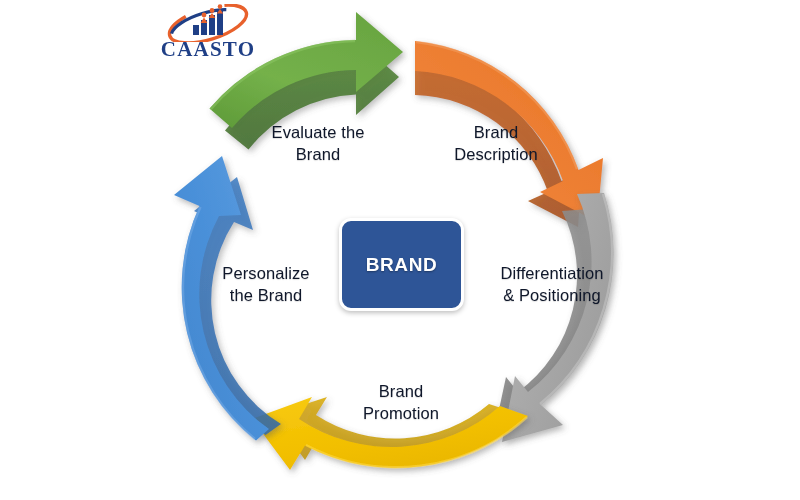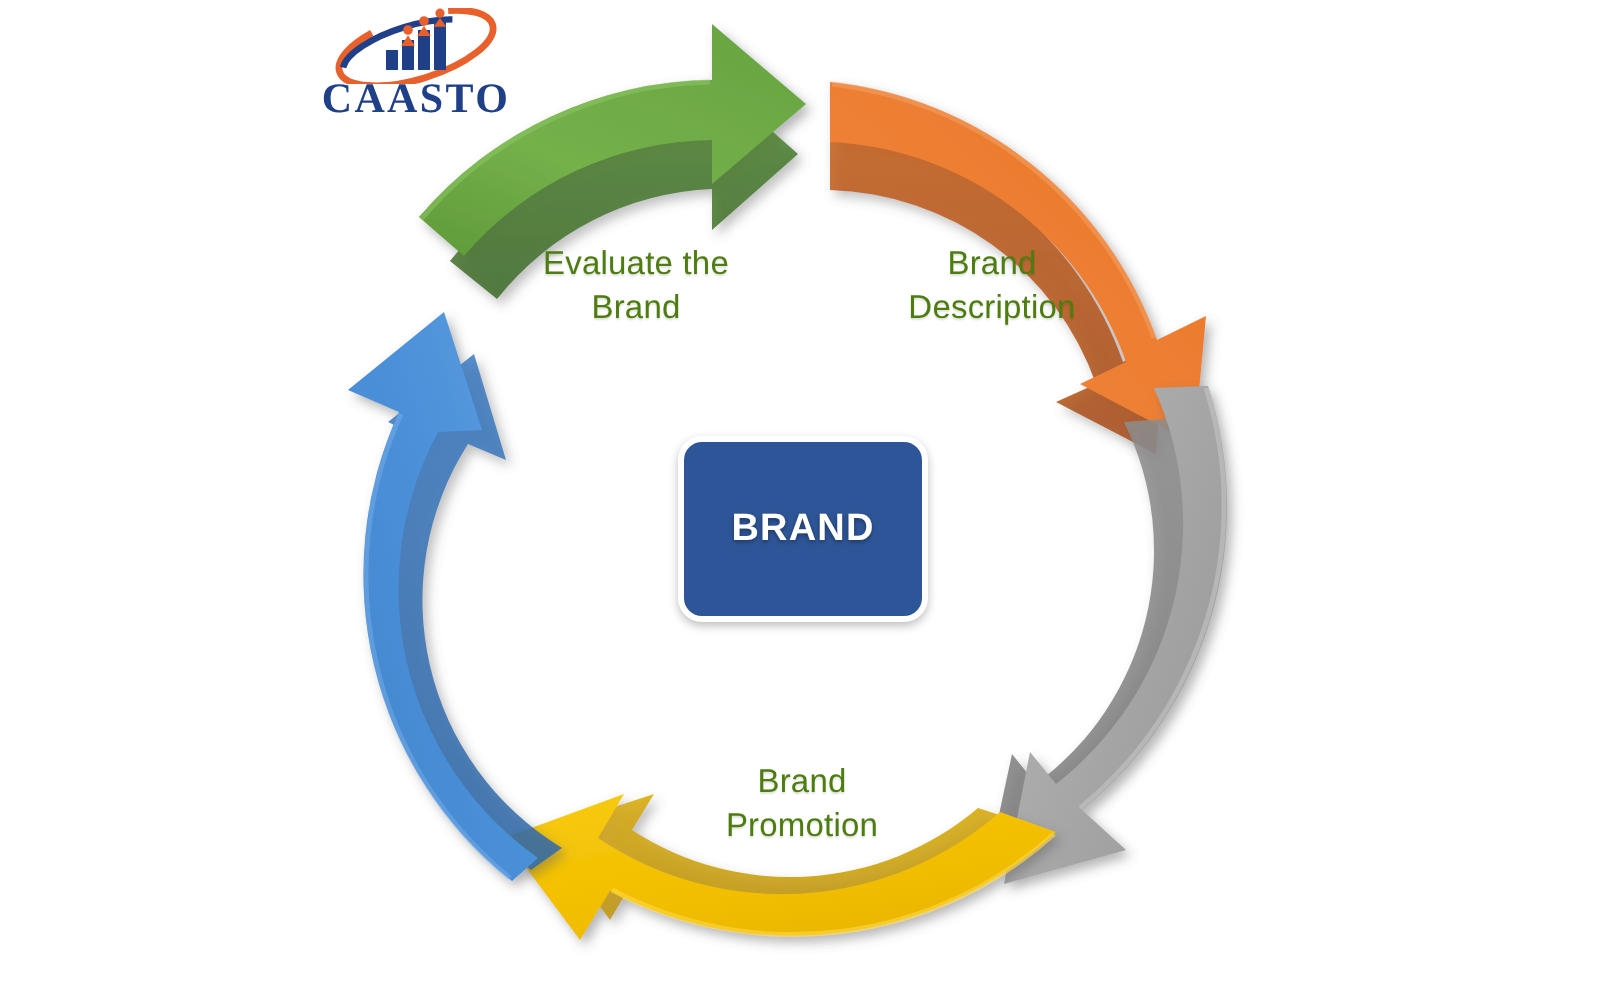--- a/index.html
+++ b/index.html
@@ -54,21 +54,21 @@
     left: 0;
     top: 0;
     width: 800px;
     height: 500px;
   }
 
   
   .seg-label {
     position: absolute;
     text-align: center;
-    color: #4d7c0f;
+    color: #0f172a;
     font-family: "Liberation Sans", sans-serif;
     font-size: 16.5px;
     font-weight: 400;
     line-height: 1.32;
     letter-spacing: 0.1px;
     text-shadow: 0 1px 1px rgba(0,0,0,0.13);
     pointer-events: none;
     white-space: pre-line;
   }
   .lbl-green       { left: 232px; top: 122px; width: 172px; }
@@ -290,22 +290,26 @@
       <path d="M 200.5 207 A 195 195 0 0 0 255 439" fill="none" stroke="#79aee8" stroke-width="2.4" opacity="0.5"></path>
     </g>
   </svg>
 
   <div class="seg-label lbl-green">Evaluate the
 Brand</div>
 
   <div class="seg-label lbl-orange">Brand
 Description</div>
 
+  <div class="seg-label lbl-gray">Differentiation
+&amp; Positioning</div>
 
   <div class="seg-label lbl-yellow">Brand
 Promotion</div>
 
+  <div class="seg-label lbl-blue">Personalize
+the Brand</div>
 
   <div class="hub">
     <span class="hub-line">BRAND</span>
   </div>
 
 </div>
 
 </body></html>

